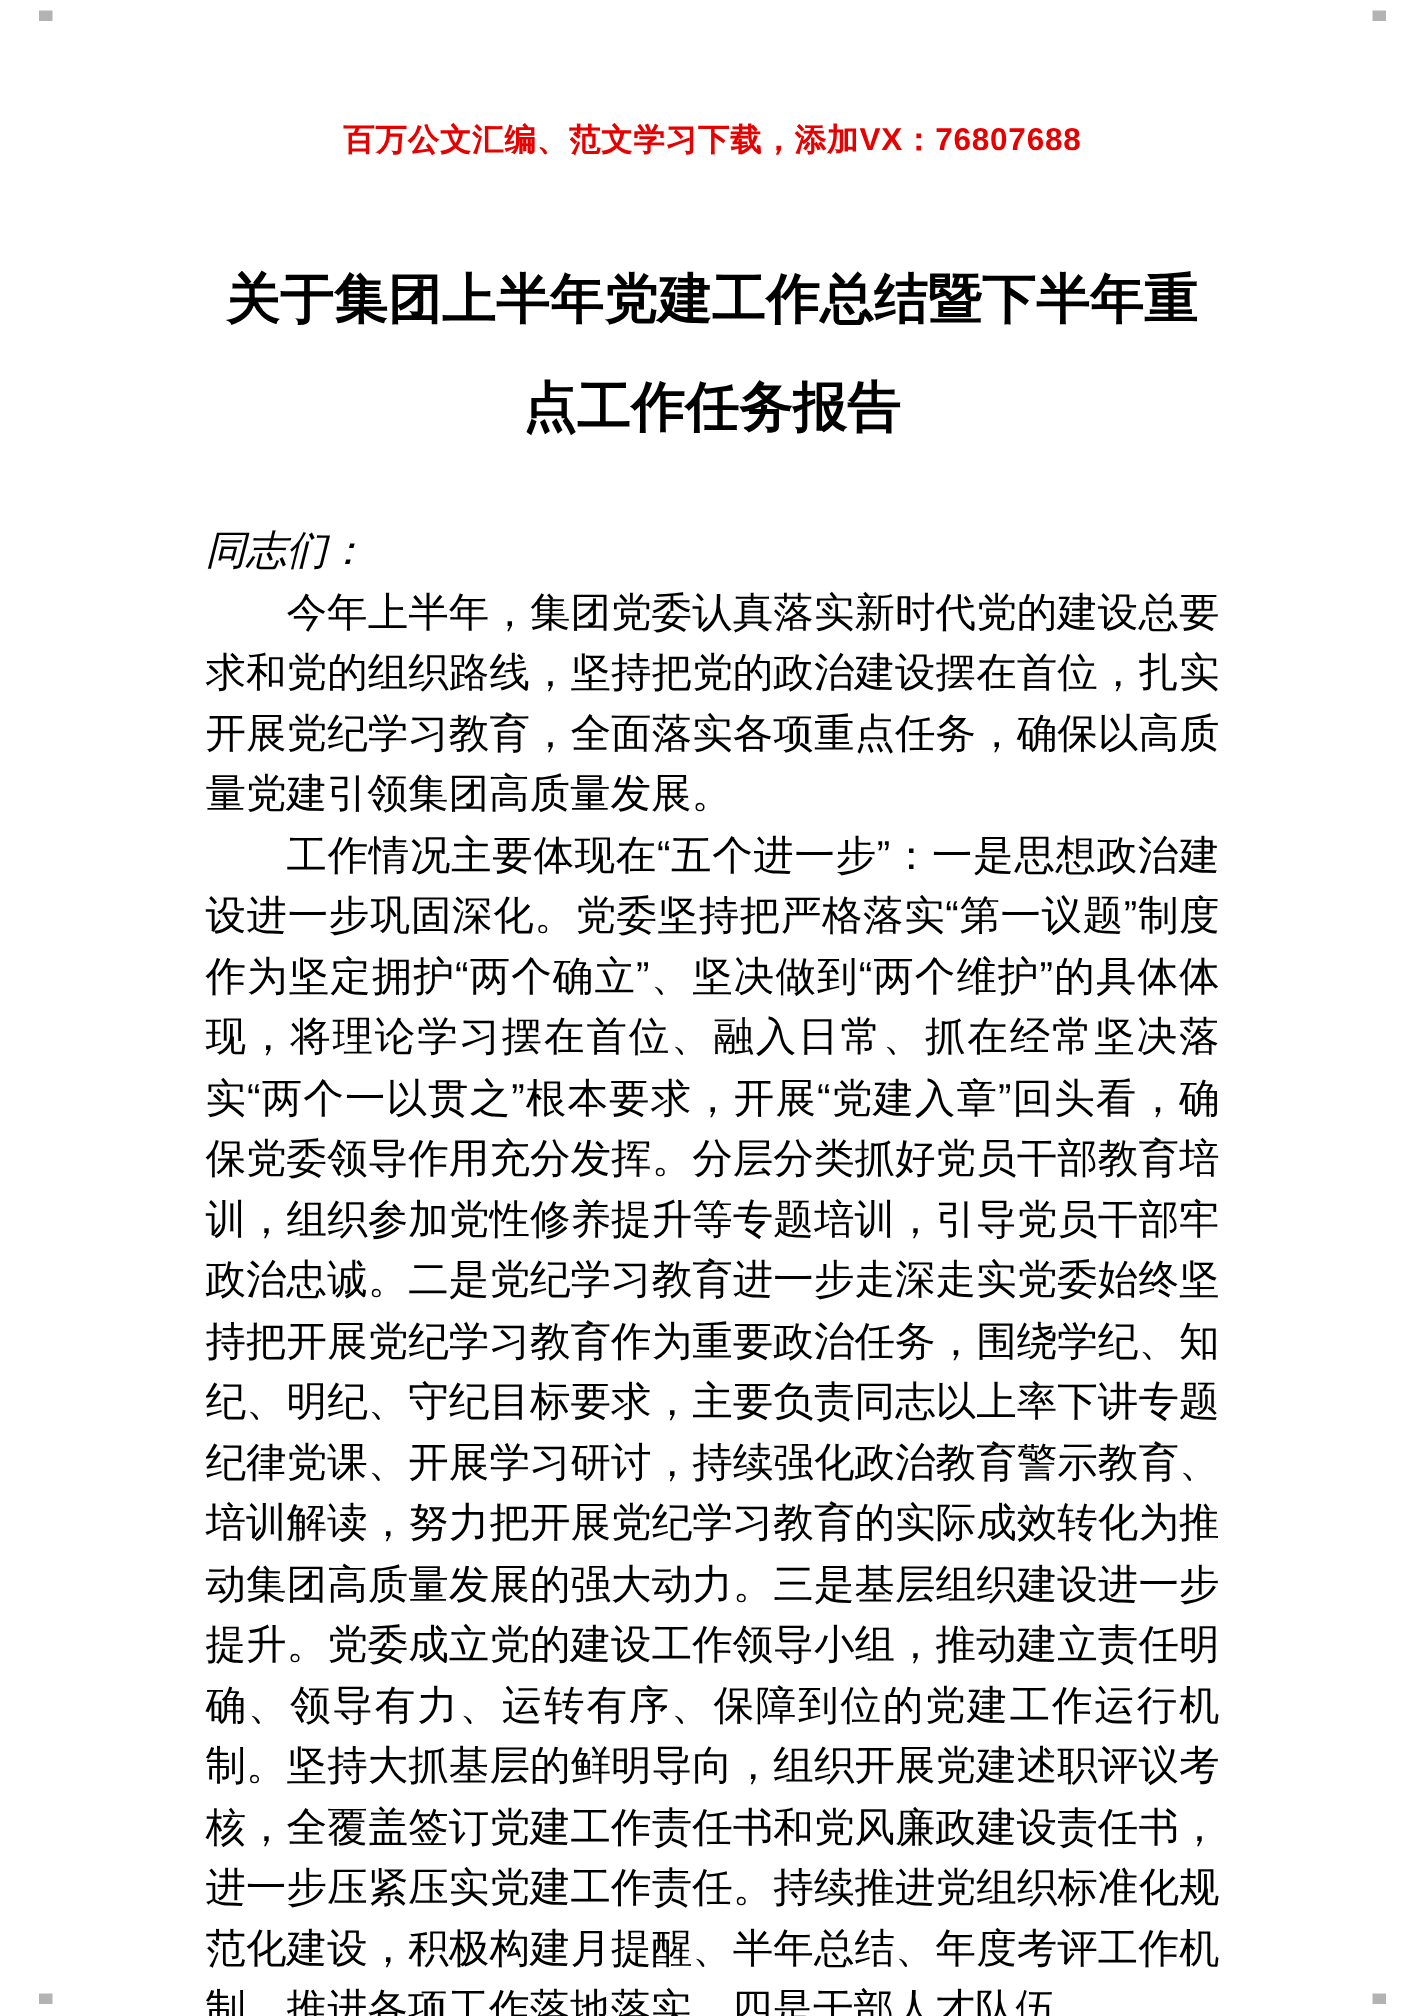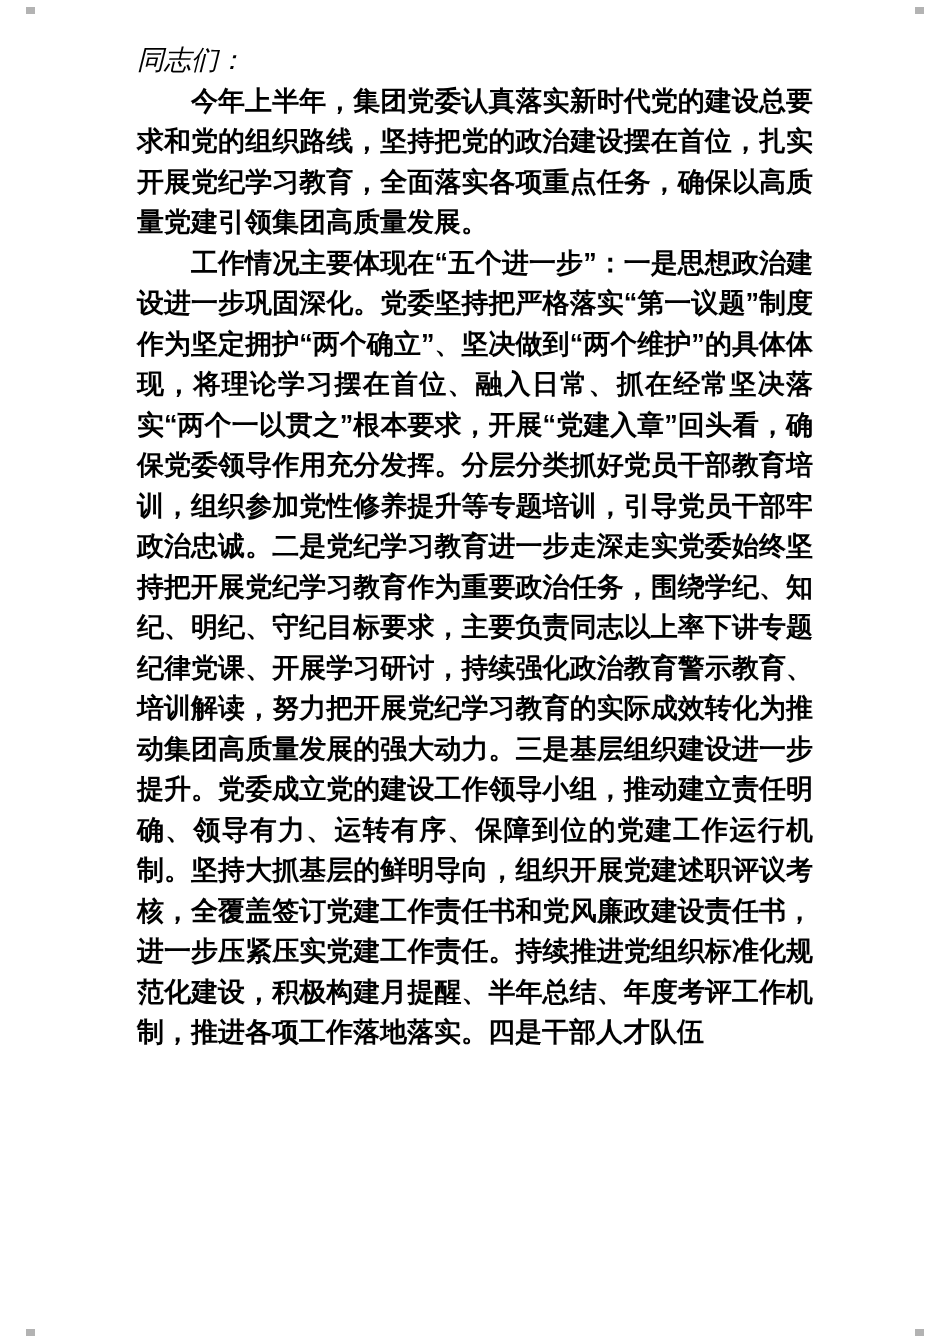--- a/index.html
+++ b/index.html
@@ -57,41 +57,43 @@
     font-size: 27px;
     font-weight: 500;
     line-height: 1.5;
     text-indent: 0;
     font-style: italic;
   }
   .para {
     margin: 0;
     color: #000000;
     font-size: 27px;
-    font-weight: 700;
+    font-weight: 400;
     line-height: 1.5;
     text-align: justify;
     text-justify: inter-ideograph;
     text-indent: 2em;
     word-break: break-all;
   }
 </style>
 </head>
 <body>
 
 <div class="page">
 
   <div class="corner-mark tl"></div>
   <div class="corner-mark tr"></div>
   <div class="corner-mark bl"></div>
   <div class="corner-mark br"></div>
 
   <div class="content">
 
+    <div class="notice">百万公文汇编、范文学习下载，添加VX：76807688</div>
 
+    <h1 class="doc-title">关于集团上半年党建工作总结暨下半年重点工作任务报告</h1>
 
     <p class="salutation">同志们：</p>
 
     <p class="para">今年上半年，集团党委认真落实新时代党的建设总要求和党的组织路线，坚持把党的政治建设摆在首位，扎实开展党纪学习教育，全面落实各项重点任务，确保以高质量党建引领集团高质量发展。</p>
 
     <p class="para">工作情况主要体现在“五个进一步”：一是思想政治建设进一步巩固深化。党委坚持把严格落实“第一议题”制度作为坚定拥护“两个确立”、坚决做到“两个维护”的具体体现，将理论学习摆在首位、融入日常、抓在经常坚决落实“两个一以贯之”根本要求，开展“党建入章”回头看，确保党委领导作用充分发挥。分层分类抓好党员干部教育培训，组织参加党性修养提升等专题培训，引导党员干部牢政治忠诚。二是党纪学习教育进一步走深走实党委始终坚持把开展党纪学习教育作为重要政治任务，围绕学纪、知纪、明纪、守纪目标要求，主要负责同志以上率下讲专题纪律党课、开展学习研讨，持续强化政治教育警示教育、培训解读，努力把开展党纪学习教育的实际成效转化为推动集团高质量发展的强大动力。三是基层组织建设进一步提升。党委成立党的建设工作领导小组，推动建立责任明确、领导有力、运转有序、保障到位的党建工作运行机制。坚持大抓基层的鲜明导向，组织开展党建述职评议考核，全覆盖签订党建工作责任书和党风廉政建设责任书，进一步压紧压实党建工作责任。持续推进党组织标准化规范化建设，积极构建月提醒、半年总结、年度考评工作机制，推进各项工作落地落实。四是干部人才队伍</p>
 
   </div>
 </div>
 

